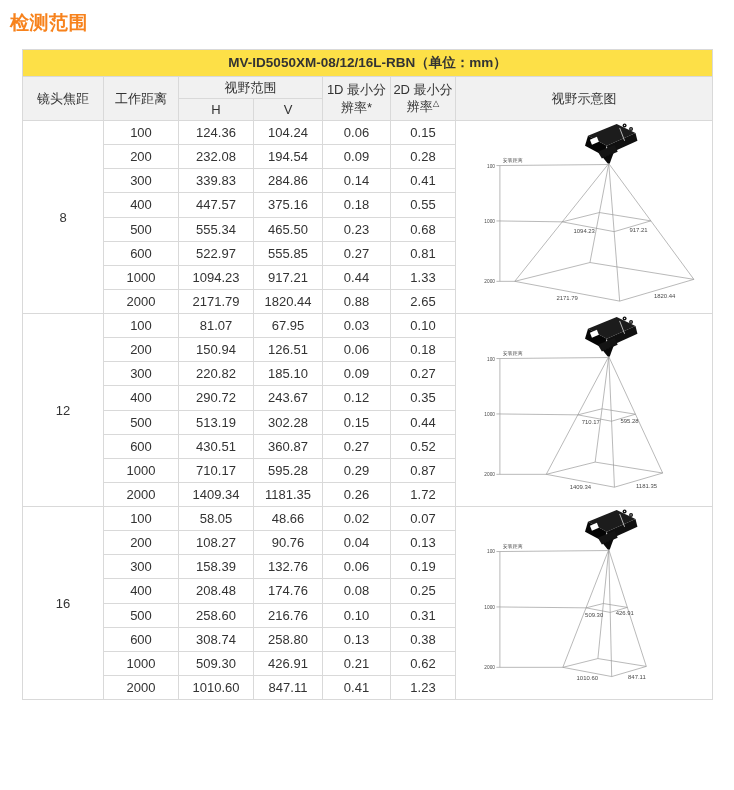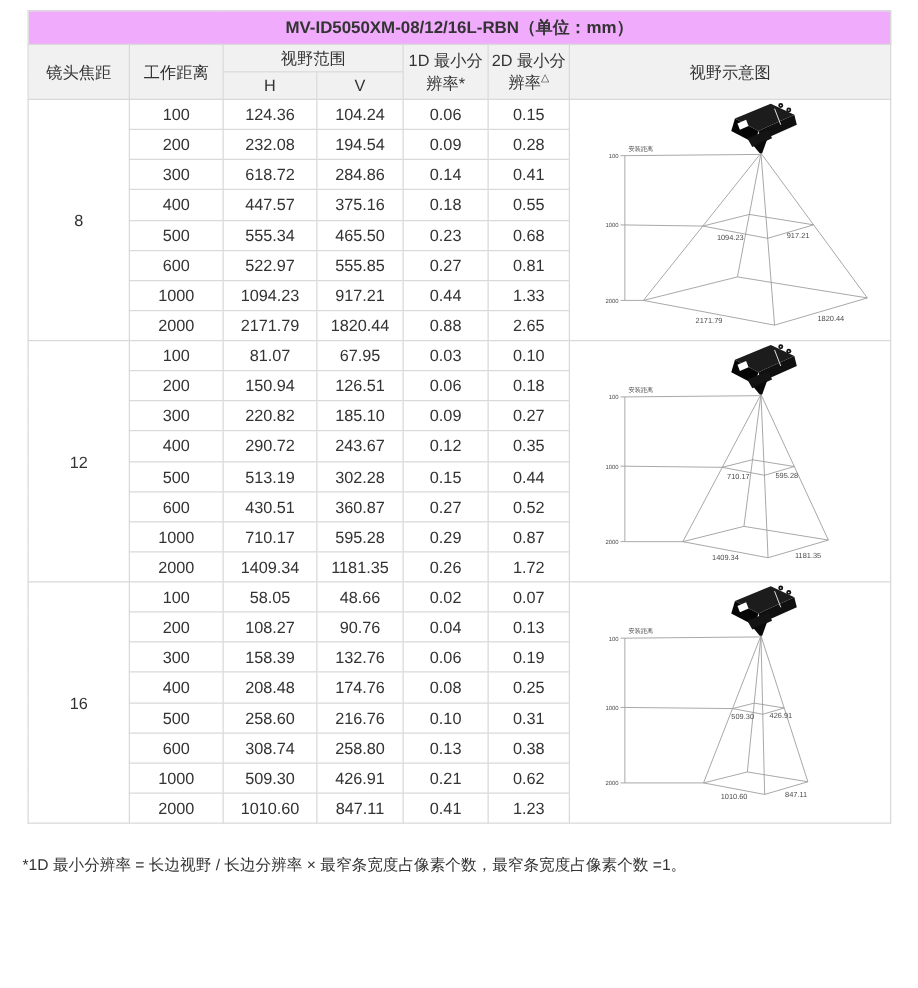--- a/index.html
+++ b/index.html
@@ -15,37 +15,38 @@
   }
   .table-wrap { margin-left:14px; }
   table.spec {
     border-collapse:collapse; table-layout:fixed; width:690px;
   }
   table.spec th, table.spec td {
     border:1px solid #d9d9d9; text-align:center; vertical-align:middle;
     padding:0 2px; font-size:13px; color:#333; font-weight:normal;
   }
   tr.model-row th {
-    background:#f0abfc; height:27px; font-size:13.5px; font-weight:600; color:#333;
+    background:#fde047; height:27px; font-size:13.5px; font-weight:600; color:#333;
   }
   tr.hdr-row th { background:#f1f1f1; height:22px; line-height:1.35; }
   sup.mark-tri { font-size:8.5px; }
   span.mark-star { font-size:13px; }
   tbody td { height:23.5px; background:#fff; }
   td.focal-cell { font-size:13px; }
   td.diagram-cell { padding:1px; }
   td.diagram-cell svg { display:block; margin:0 auto; }
   .footnotes { margin:24px 0 0 10px; }
   .footnote { margin:0 0 7px 0; font-size:12.5px; color:#333; line-height:1.5; }
   .footnote sup { font-size:9px; }
 </style>
 </head>
 <body>
 
 <div class="page">
+  <div class="page-title">检测范围</div>
 
   <div class="table-wrap">
     <table class="spec">
       <colgroup>
         <col style="width:81px">
           <col style="width:75px">
           <col style="width:75px">
         <col style="width:69px">
           <col style="width:68px">
           <col style="width:65px">
@@ -119,21 +120,21 @@
           </tr>
           <tr>
             <td>200</td>
             <td>232.08</td>
             <td>194.54</td>
             <td>0.09</td>
             <td>0.28</td>
           </tr>
           <tr>
             <td>300</td>
-            <td>618.72</td>
+            <td>339.83</td>
             <td>284.86</td>
             <td>0.14</td>
             <td>0.41</td>
           </tr>
           <tr>
             <td>400</td>
             <td>447.57</td>
             <td>375.16</td>
             <td>0.18</td>
             <td>0.55</td>
@@ -358,15 +359,14 @@
             <td>1010.60</td>
             <td>847.11</td>
             <td>0.41</td>
             <td>1.23</td>
           </tr>
         </tbody>
     </table>
   </div>
 
   <div class="footnotes">
-    <p class="footnote"><span>*</span><span>1D 最小分辨率 = 长边视野 / 长边分辨率 × 最窄条宽度占像素个数，最窄条宽度占像素个数 =1。</span></p>
   </div>
 </div>
 
 </body></html>

